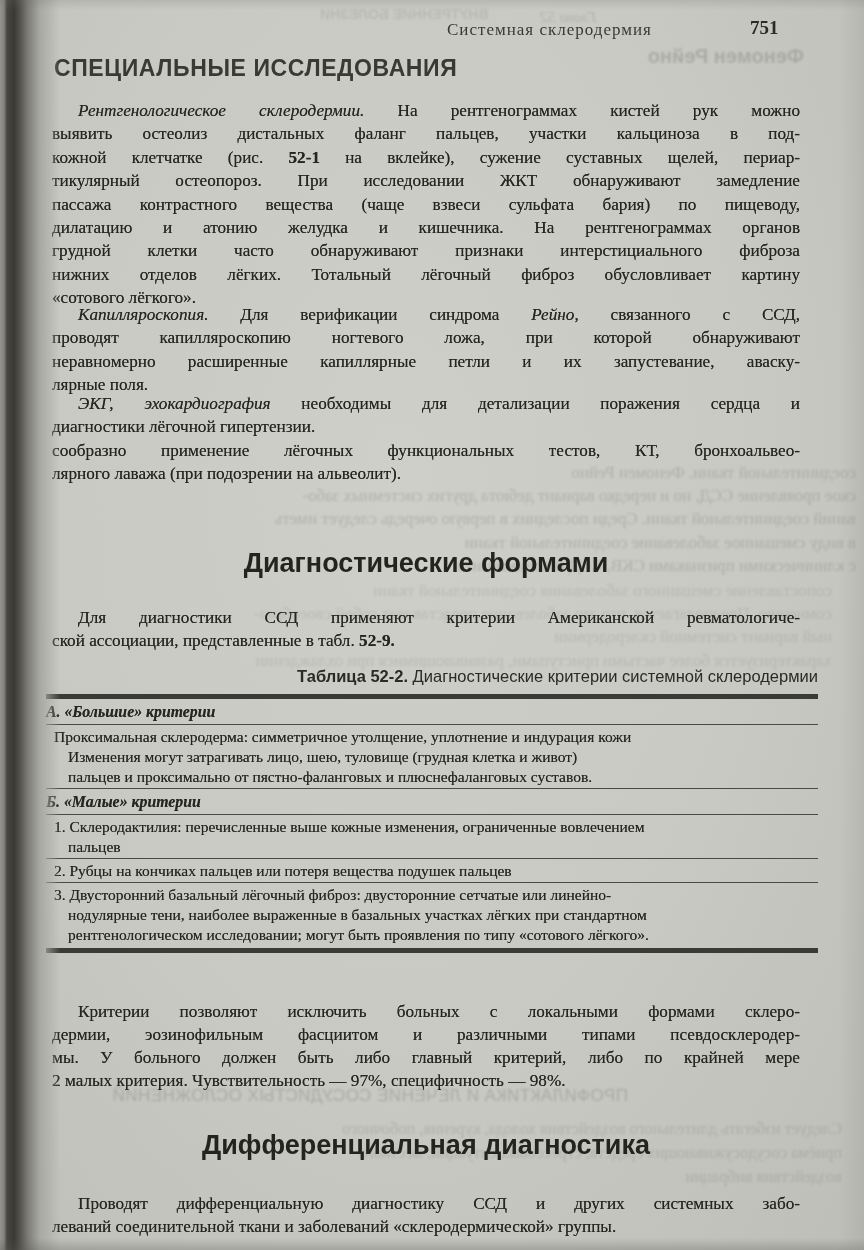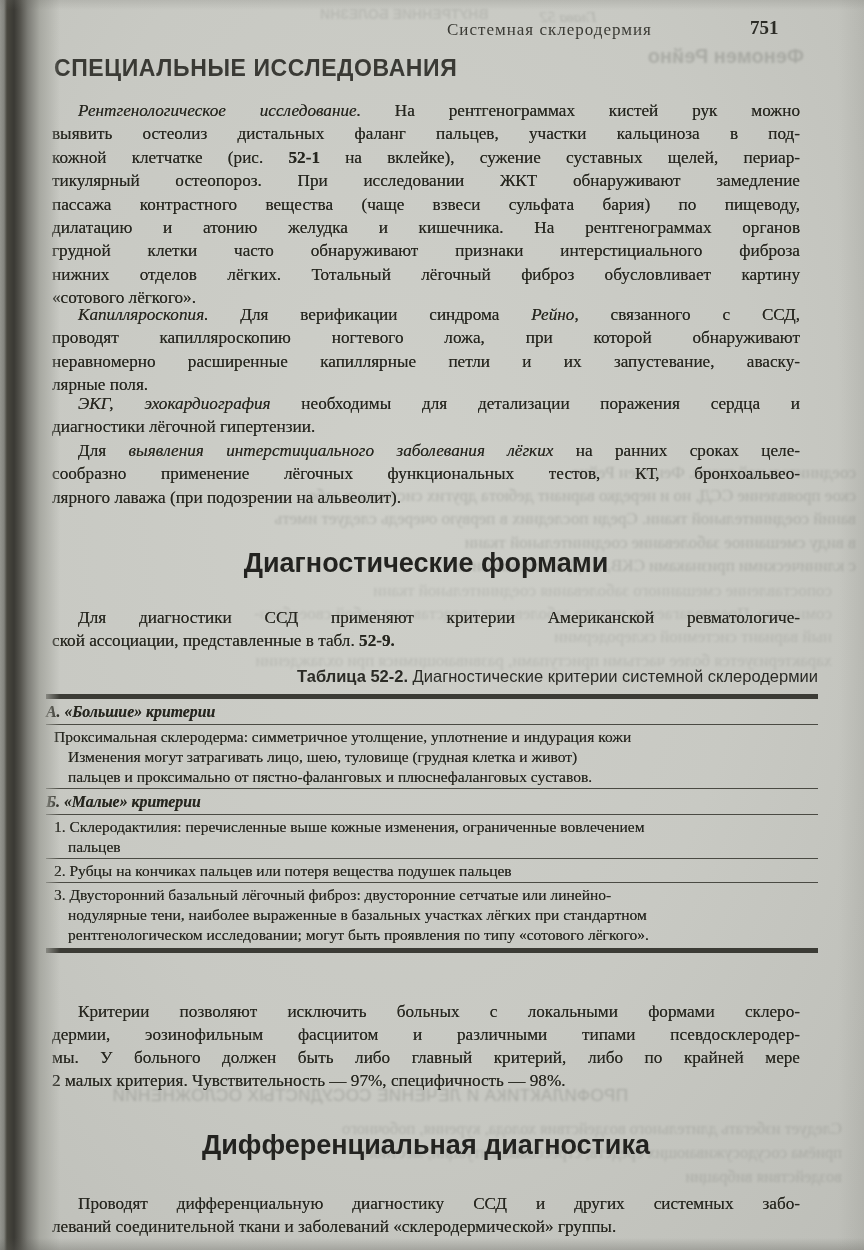--- a/index.html
+++ b/index.html
@@ -95,42 +95,41 @@
       <div class="tline"><span>приёма сосудосуживающих средств, стрессовых ситуаций, местного</span></div>
       <div class="tline last"><span>воздействия вибрации</span></div>
     </div>
 
   <div class="runtitle">Системная склеродермия</div>
   <div class="pagenum">751</div>
 
   <div class="h1">СПЕЦИАЛЬНЫЕ ИССЛЕДОВАНИЯ</div>
 
   <div class="para" id="p-xray">
-      <div class="tline ind"><span class="i">Рентгенологическое исследование.</span><span> На рентгенограммах кистей рук можно</span></div>
+      <div class="tline ind"><span class="i">Рентгенологическое склеродермии.</span><span> На рентгенограммах кистей рук можно</span></div>
       <div class="tline"><span>выявить остеолиз дистальных фаланг пальцев, участки кальциноза в под-</span></div>
       <div class="tline"><span>кожной клетчатке (рис. </span><span class="b">52-1</span><span> на вклейке), сужение суставных щелей, периар-</span></div>
       <div class="tline"><span>тикулярный остеопороз. При исследовании ЖКТ обнаруживают замедление</span></div>
       <div class="tline"><span>пассажа контрастного вещества (чаще взвеси сульфата бария) по пищеводу,</span></div>
       <div class="tline"><span>дилатацию и атонию желудка и кишечника. На рентгенограммах органов</span></div>
       <div class="tline"><span>грудной клетки часто обнаруживают признаки интерстициального фиброза</span></div>
       <div class="tline"><span>нижних отделов лёгких. Тотальный лёгочный фиброз обусловливает картину</span></div>
       <div class="tline last"><span>«сотового лёгкого».</span></div>
     </div>
   <div class="para" id="p-cap">
       <div class="tline ind"><span class="i">Капилляроскопия.</span><span> Для верификации синдрома </span><span class="i">Рейно</span><span>, связанного с ССД,</span></div>
       <div class="tline"><span>проводят капилляроскопию ногтевого ложа, при которой обнаруживают</span></div>
       <div class="tline"><span>неравномерно расширенные капиллярные петли и их запустевание, аваску-</span></div>
       <div class="tline last"><span>лярные поля.</span></div>
     </div>
   <div class="para" id="p-ecg">
       <div class="tline ind"><span class="i">ЭКГ, эхокардиография</span><span> необходимы для детализации поражения сердца и</span></div>
       <div class="tline last"><span>диагностики лёгочной гипертензии.</span></div>
     </div>
   <div class="para" id="p-lung">
-      <div class="tline ind"><span>Для </span><span class="i">выявления интерстициального заболевания лёгких</span><span> на ранних сроках целе-</span></div>
       <div class="tline"><span>сообразно применение лёгочных функциональных тестов, КТ, бронхоальвео-</span></div>
       <div class="tline last"><span>лярного лаважа (при подозрении на альвеолит).</span></div>
     </div>
 
   <div class="h2" id="h2-diag">Диагностические формами</div>
 
   <div class="para" id="p-intro">
       <div class="tline ind"><span>Для диагностики ССД применяют критерии Американской ревматологиче-</span></div>
       <div class="tline last"><span>ской ассоциации, представленные в табл. </span><span class="b">52-9.</span></div>
     </div>

